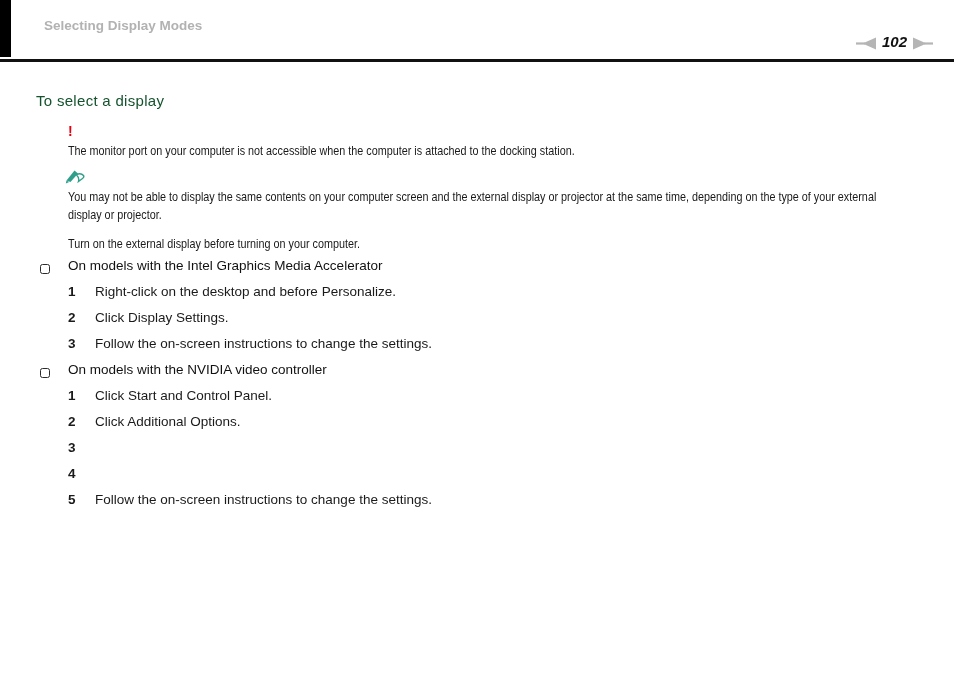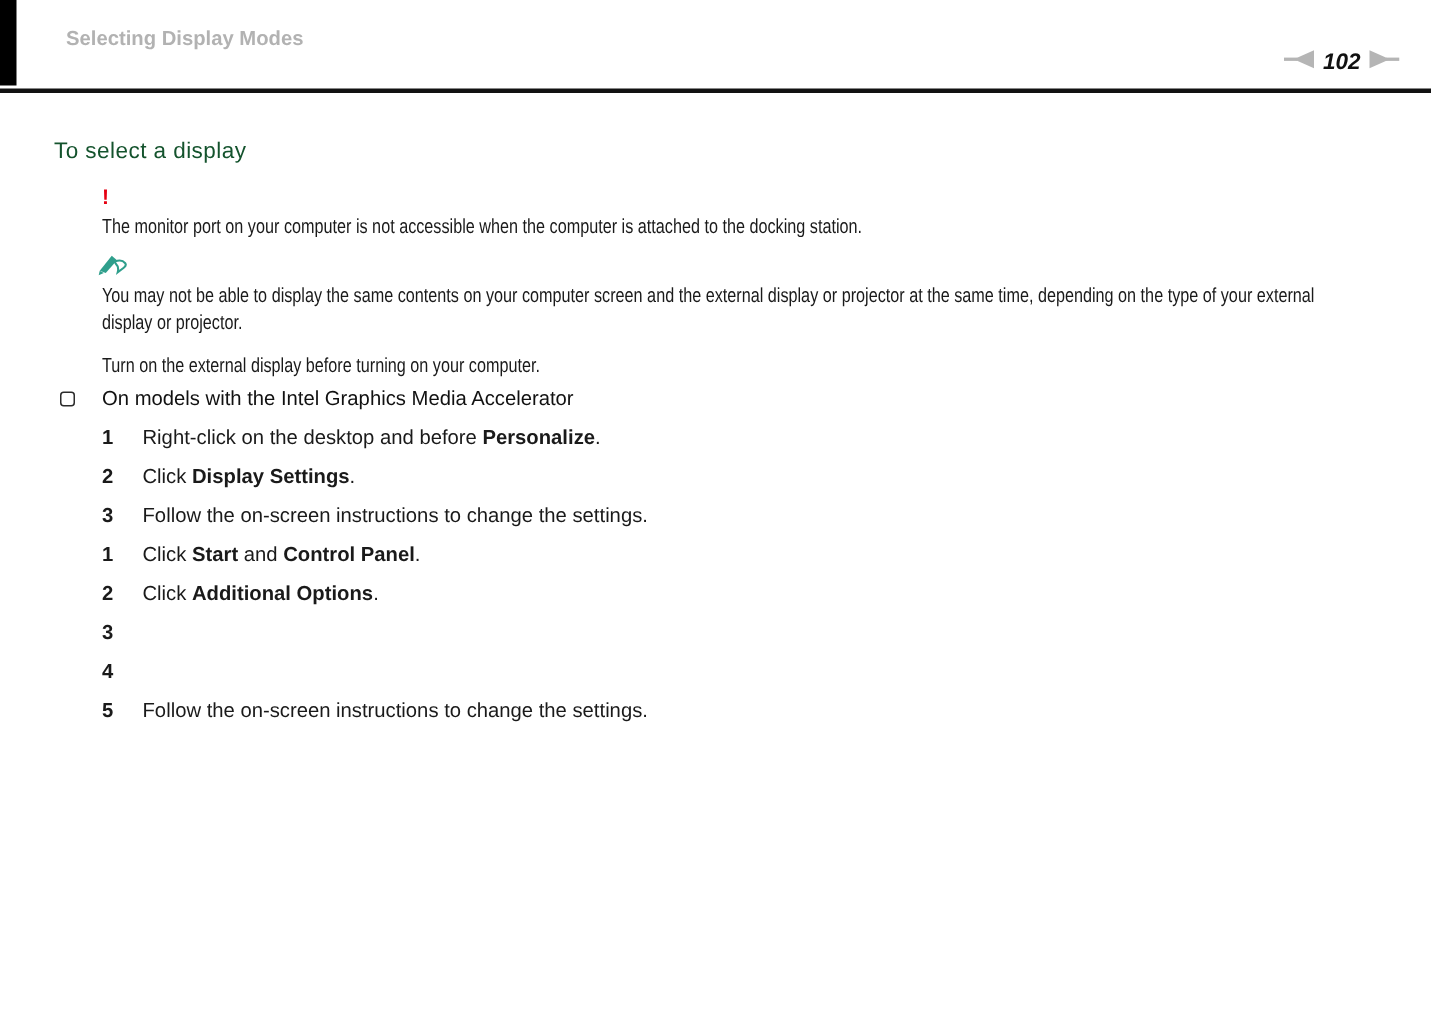--- a/index.html
+++ b/index.html
@@ -8,46 +8,46 @@
     position:relative; width:954px; height:674px; background:#ffffff;
     font-family:"Liberation Sans", sans-serif; color:#1a1a1a; overflow:hidden;
   }
   .corner-bar { position:absolute; left:0; top:0; width:11px; height:57px; background:#000; }
   .breadcrumb {
     position:absolute; left:44px; top:16px;
     font-size:13.5px; font-weight:bold; line-height:19px; color:#b2b2b2;
   }
   .pager {
     position:absolute; top:33px; right:21px;
-    display:flex; align-items:flex-start; gap:3px;
+    display:flex; align-items:flex-end; gap:3px;
   }
   .page-num { font-size:15px; font-weight:bold; font-style:italic; color:#111; padding:0 1px; }
   .nav-arrow { display:block; cursor:pointer; }
   .rule { position:absolute; left:0; top:59px; width:954px; height:3px; background:#111; }
 
   .heading { position:absolute; left:36px; top:92px; font-size:15px; font-weight:normal; color:#14532d; letter-spacing:0.3px; }
 
   .warn-mark { position:absolute; left:68px; top:123px; font-size:14px; font-weight:bold; color:#e60012; }
 
   .cond { transform:scaleX(0.8); transform-origin:0 0; font-size:13.5px; line-height:17.5px; color:#1a1a1a; }
   .warn-text  { position:absolute; left:68px; top:142px; white-space:nowrap; }
   .note-icon  { position:absolute; left:65px; top:169px; }
   .note-text  { position:absolute; left:68px; top:188px; width:1055px; }
   .note-text2 { position:absolute; left:68px; top:235px; white-space:nowrap; }
 
   .sections { position:absolute; left:36px; top:258px; width:890px; }
-  .sec-title-row, .step-row { height:16px; margin-bottom:10px; display:flex; align-items:flex-start; font-size:13.5px; line-height:16px; }
+  .sec-title-row, .step-row { height:16px; margin-bottom:10px; display:flex; align-items:flex-end; font-size:13.5px; line-height:16px; }
   .bullet {
     width:10px; height:10px; border:1.6px solid #2b2b2b; border-radius:2.5px;
     margin:3px 18px 0 4px; flex:0 0 auto;
   }
   .sec-title { color:#111; }
   .step-row { padding-left:32px; }
   .step-num { font-weight:bold; width:27px; flex:0 0 auto; }
-  .step-text b { font-weight:bold; }
+  .step-text b { font-weight:normal; }
 </style>
 </head>
 <body>
 
 <div class="page">
 
   <div class="corner-bar"></div>
 
   <div class="breadcrumb">
     <div>Selecting Display Modes</div>
@@ -90,20 +90,24 @@
         <span class="step-text"><span>Right-click on the desktop and before </span><b>Personalize</b><span>.</span></span>
       </div>
       <div class="step-row">
         <span class="step-num">2</span>
         <span class="step-text"><span>Click </span><b>Display Settings</b><span>.</span></span>
       </div>
       <div class="step-row">
         <span class="step-num">3</span>
         <span class="step-text"><span>Follow the on-screen instructions to change the settings.</span></span>
       </div>
+      <div class="sec-title-row">
+        <span class="bullet"></span>
+        <span class="sec-title">On models with the NVIDIA video controller</span>
+      </div>
       <div class="step-row">
         <span class="step-num">1</span>
         <span class="step-text"><span>Click </span><b>Start</b><span> and </span><b>Control Panel</b><span>.</span></span>
       </div>
       <div class="step-row">
         <span class="step-num">2</span>
         <span class="step-text"><span>Click </span><b>Additional Options</b><span>.</span></span>
       </div>
       <div class="step-row">
         <span class="step-num">3</span>

